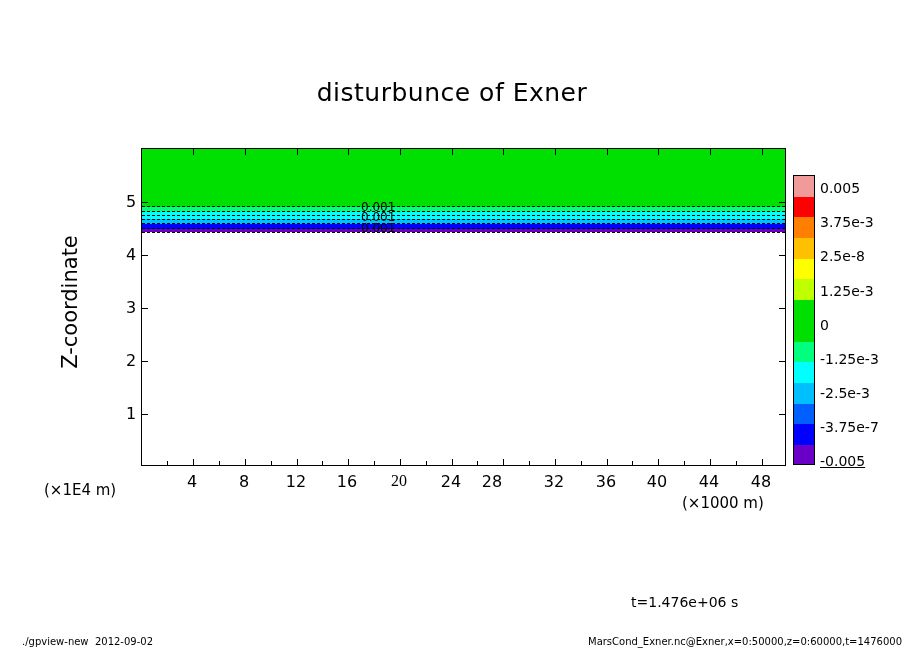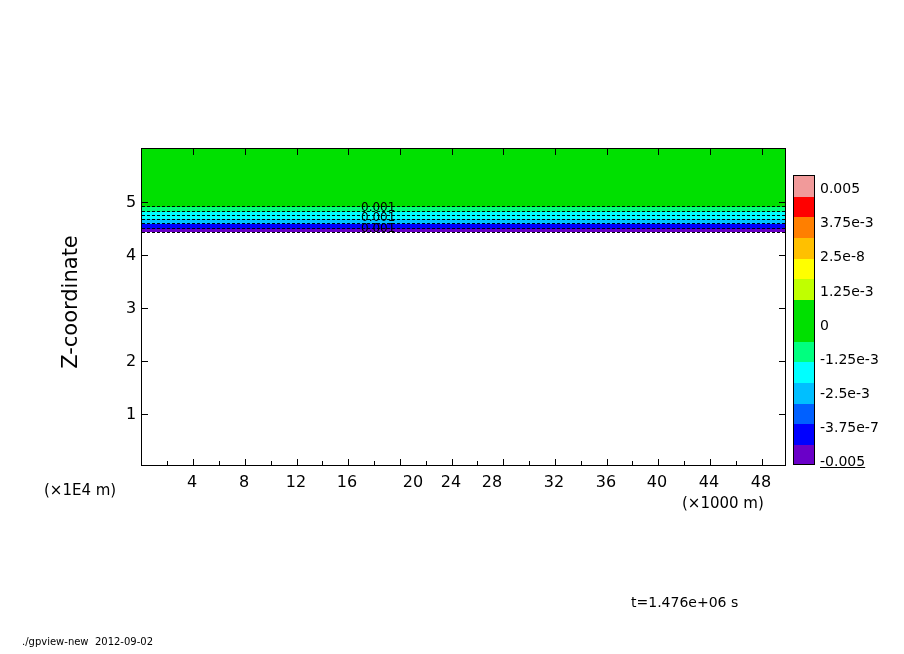--- a/index.html
+++ b/index.html
@@ -174,20 +174,21 @@
     font-family: "DejaVu Sans", sans-serif;
     color: #000;
     background: transparent;
   }
 </style>
 </head>
 <body>
 
 <div id="page">
 
+  <div class="txt" id="title">disturbunce of Exner</div>
 
   <div id="plot-frame">
 
     <div class="band" style="top:0px;height:58px;background:#00e000;"></div>
     <div class="band" style="top:58px;height:5px;background:#00ff7f;"></div>
     <div class="band" style="top:63px;height:7px;background:#00ffff;"></div>
     <div class="band" style="top:70px;height:5px;background:#00bfff;"></div>
     <div class="band" style="top:75px;height:5px;background:#0000ff;"></div>
     <div class="band" style="top:80px;height:3px;background:#6a00c8;"></div>
     <div class="band" style="top:83px;height:235px;background:#ffffff;"></div>
@@ -251,21 +252,21 @@
     <div class="tick-r" style="top:212px;"></div>
     <div class="tick-r" style="top:159px;"></div>
     <div class="tick-r" style="top:106px;"></div>
     <div class="tick-r" style="top:53px;"></div>
   </div>
 
   <div class="xlab" style="left:192px;">4</div>
   <div class="xlab" style="left:244px;">8</div>
   <div class="xlab" style="left:296px;">12</div>
   <div class="xlab" style="left:347px;">16</div>
-  <div class="xlab" style="left:413px;">20</div>
+  <div class="xlab" style="left:399px;font-family:Liberation Serif, serif;">20</div>
   <div class="xlab" style="left:451px;">24</div>
   <div class="xlab" style="left:480px;margin-left:12px;">28</div>
   <div class="xlab" style="left:554px;">32</div>
   <div class="xlab" style="left:606px;">36</div>
   <div class="xlab" style="left:657px;">40</div>
   <div class="xlab" style="left:709px;">44</div>
   <div class="xlab" style="left:761px;">48</div>
 
   <div class="ylab" style="top:413px;">1</div>
   <div class="ylab" style="top:360px;">2</div>
@@ -274,20 +275,21 @@
   <div class="ylab" style="top:201px;">5</div>
 
   <div class="txt" id="xunit-left">(×1E4 m)</div>
   <div class="txt" id="xunit-right">(×1000 m)</div>
 
   <div class="txt" id="yaxis-title">Z-coordinate</div>
 
   <div class="txt" id="time-label">t=1.476e+06 s</div>
 
   <div class="txt" id="footer-left">./gpview-new  2012-09-02</div>
+  <div class="txt" id="footer-right">MarsCond_Exner.nc@Exner,x=0:50000,z=0:60000,t=1476000</div>
 
   <div id="colorbar">
     <div class="cb-cell" style="height:20.7px;background:#f19a9a;"></div>
     <div class="cb-cell" style="height:20.7px;background:#ff0000;"></div>
     <div class="cb-cell" style="height:20.7px;background:#ff7f00;"></div>
     <div class="cb-cell" style="height:20.7px;background:#ffc000;"></div>
     <div class="cb-cell" style="height:20.7px;background:#ffff00;"></div>
     <div class="cb-cell" style="height:20.7px;background:#c0ff00;"></div>
     <div class="cb-cell" style="height:20.7px;background:#00e000;"></div>
     <div class="cb-cell" style="height:20.7px;background:#00e000;"></div>

